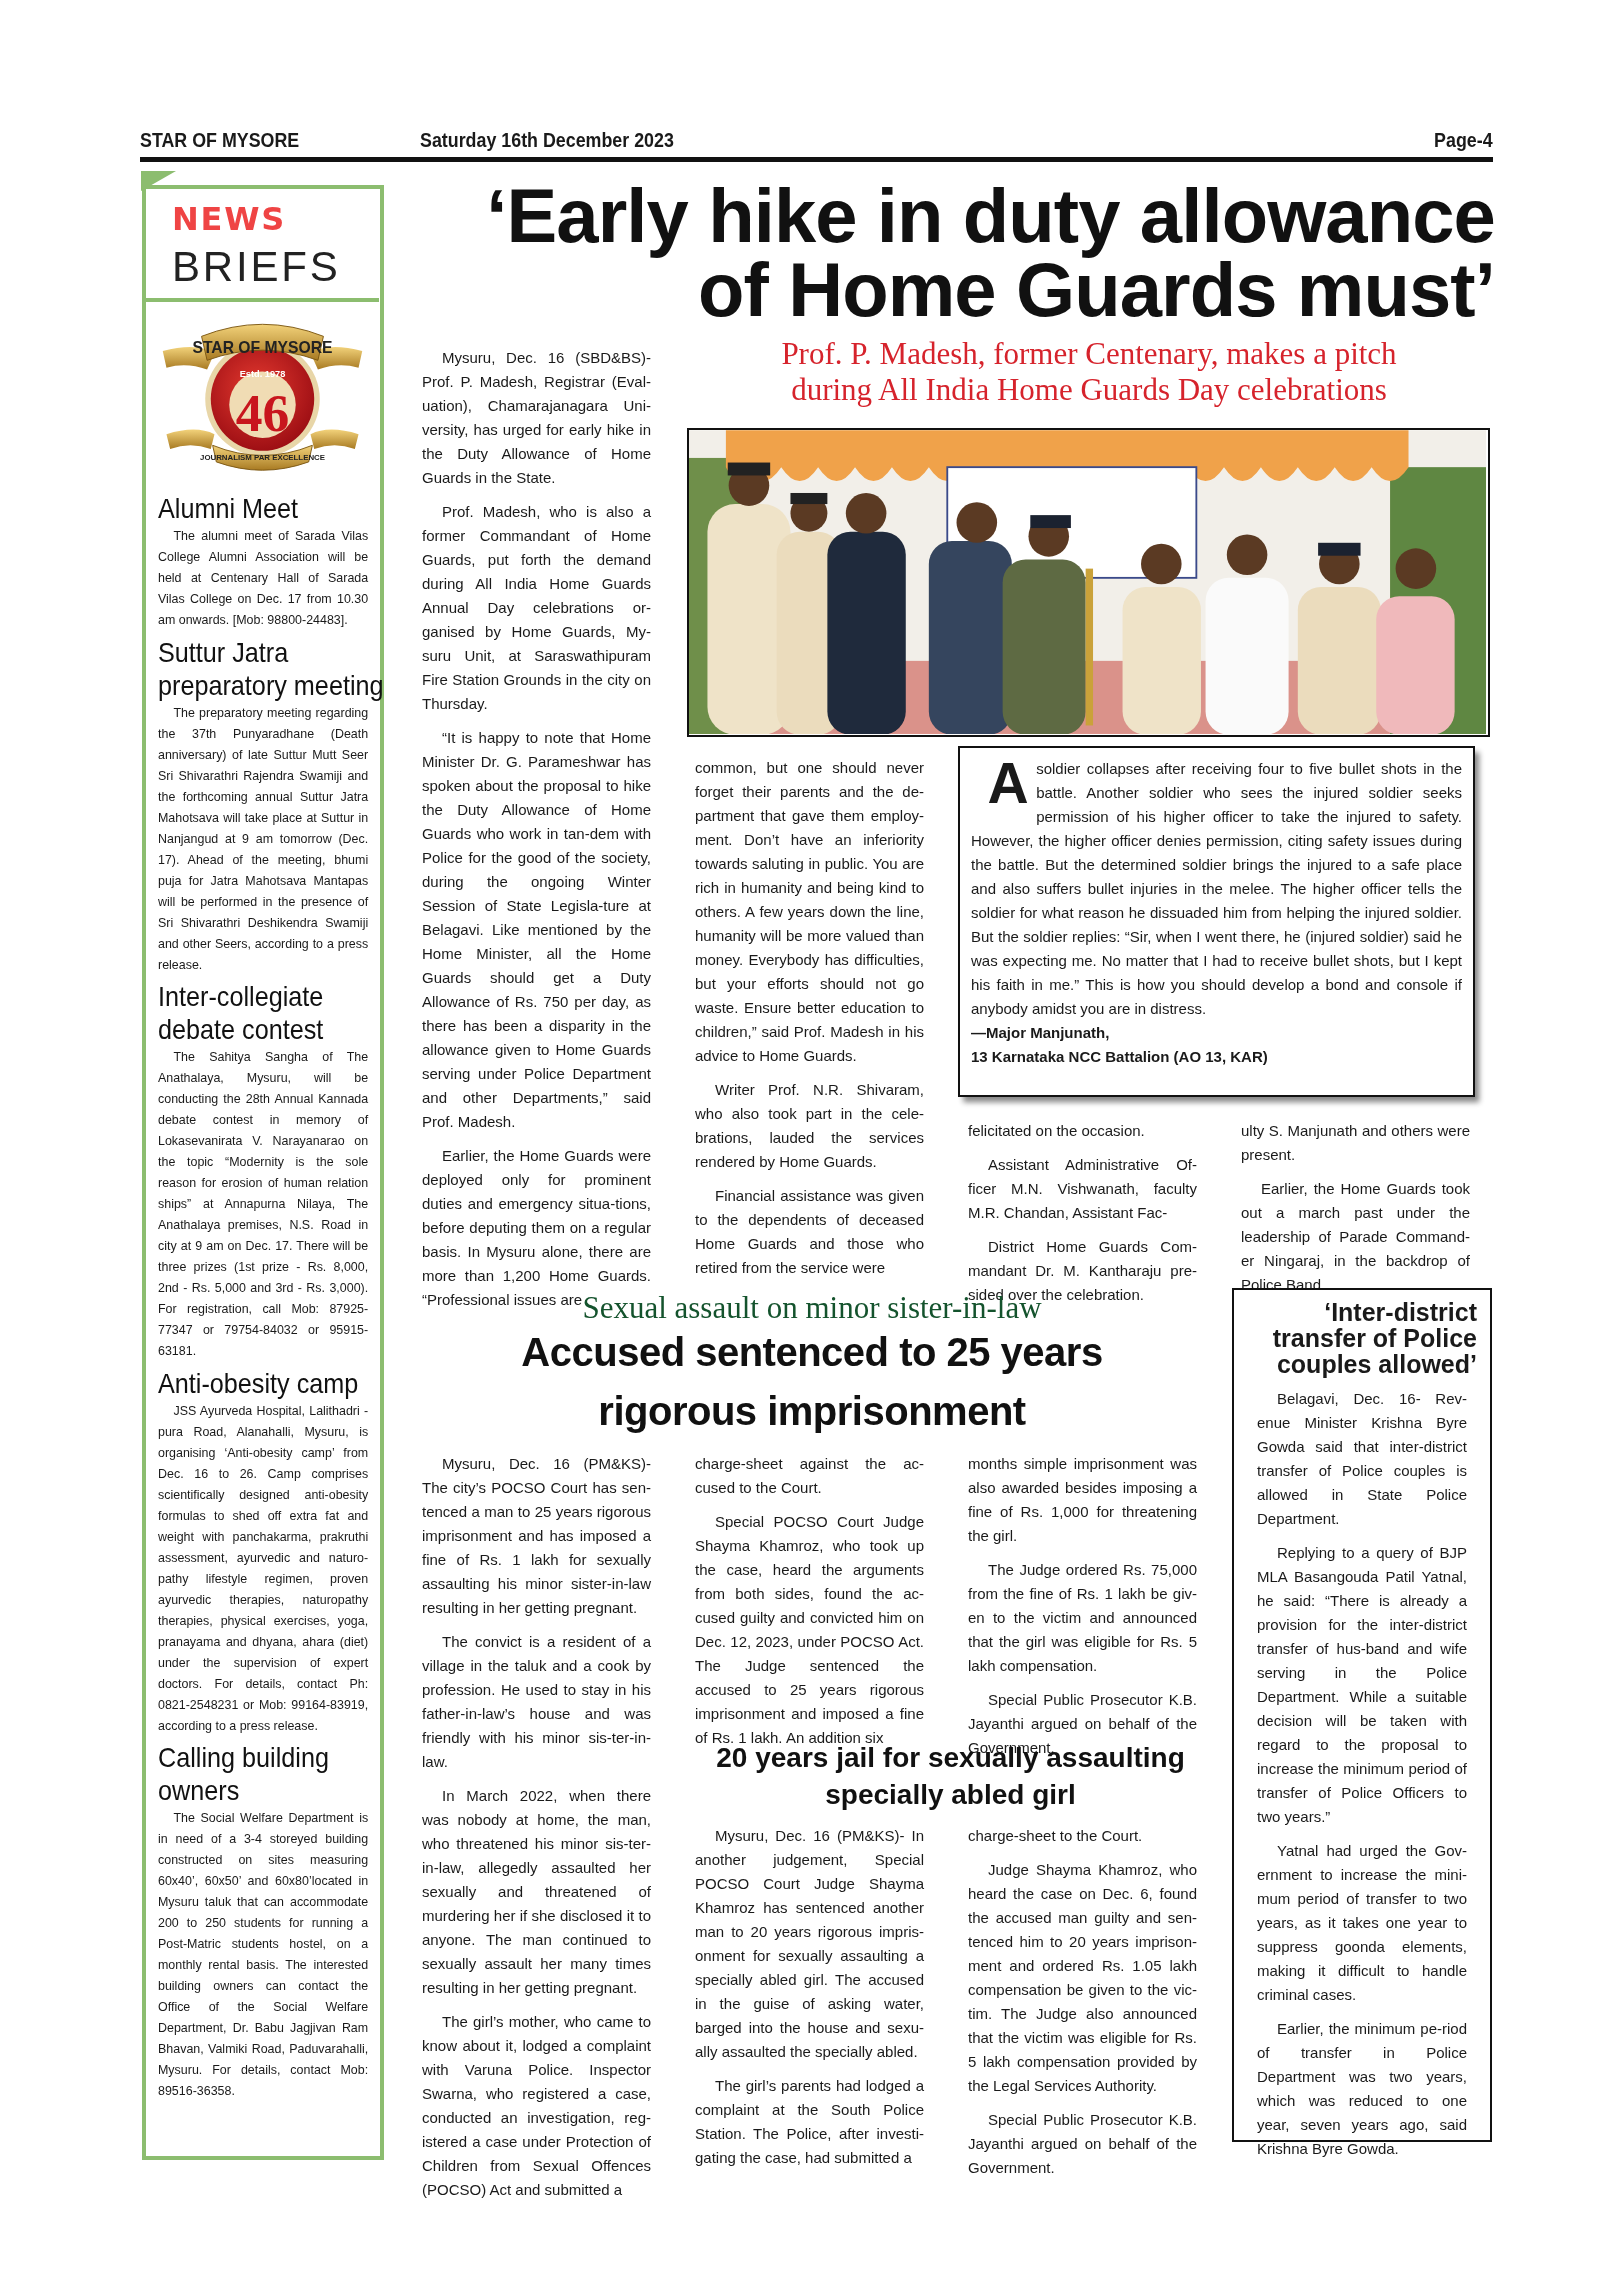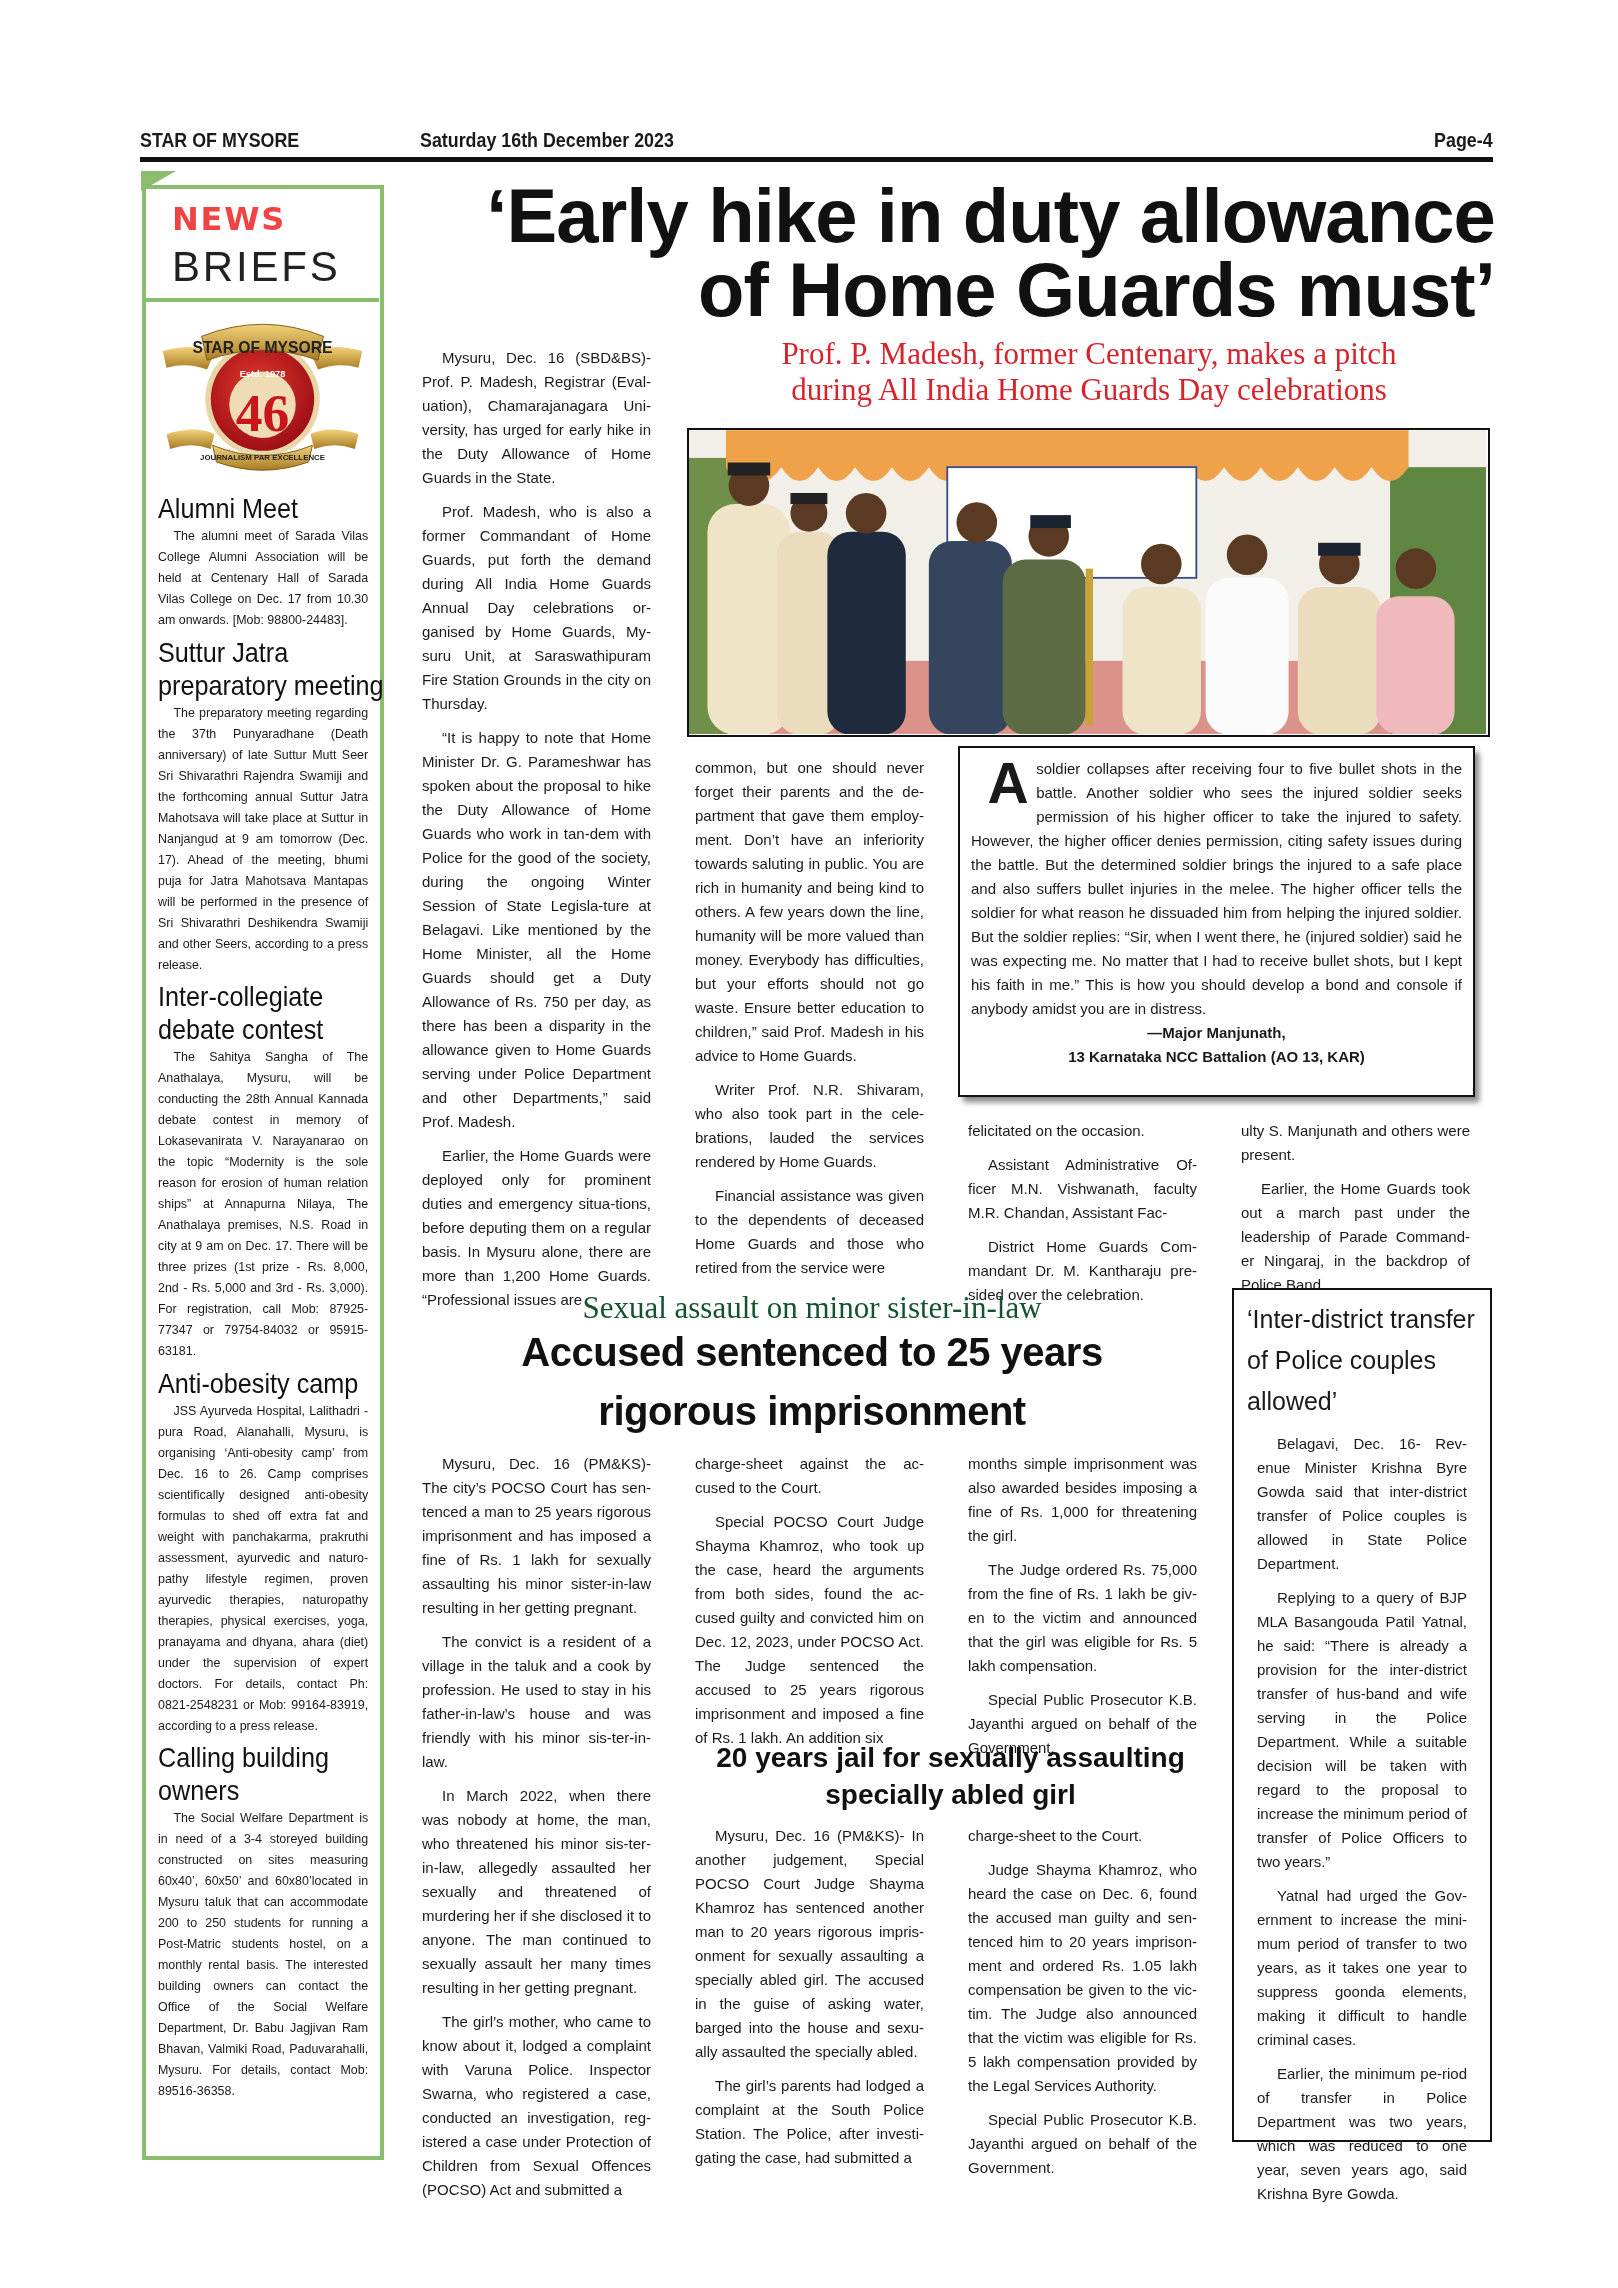--- a/index.html
+++ b/index.html
@@ -36,35 +36,35 @@
 
   .col{font-size:15px;line-height:24px;}
   #c1{left:412px;top:336px;width:249px;}
   #c2{left:685px;top:746px;width:249px;}
   #c3{left:958px;top:1109px;width:249px;}
   #c4{left:1231px;top:1109px;width:249px;}
 
   #quote{left:958px;top:746px;width:517px;height:351px;border:2.8px solid #111;box-sizing:border-box;box-shadow:4.6px 5.5px 5.5px #888;padding:9.2px 11px 0 11px;}
   #quote .qt{font-size:15px;line-height:24px;text-align:justify;margin:0;}
   #quote .drop{float:left;font-family:"Liberation Sans",sans-serif;font-weight:bold;font-size:57px;line-height:48px;margin:1.8px 7.4px 0 16.6px;}
-  #quote .sig{text-align:center;font-weight:bold;font-size:15px;line-height:24px;margin:0;}
+  #quote .sig{text-align:left;font-weight:bold;font-size:15px;line-height:24px;margin:0;}
 
   
   #kicker2{left:406px;top:1290px;width:812px;text-align:center;font-family:"Liberation Serif",serif;color:#14532d;font-size:31px;line-height:35px;}
   #head2{left:406px;top:1323px;width:812px;text-align:center;font-weight:bold;font-size:40px;line-height:59px;color:#111;letter-spacing:-0.5px;}
   #s2c1{left:412px;top:1442px;width:249px;}
   #s2c2{left:685px;top:1442px;width:249px;}
   #s2c3{left:958px;top:1442px;width:249px;}
 
   #head3{left:683px;top:1739px;width:535px;text-align:center;font-weight:bold;font-size:28px;line-height:37px;color:#111;}
   #s3c1{left:685px;top:1814px;width:249px;}
   #s3c2{left:958px;top:1814px;width:249px;}
 
   #box4{left:1232px;top:1288px;width:260px;height:854px;border:2.8px solid #111;box-sizing:border-box;padding:9.2px 13px 0 13px;}
-  #box4 .h{text-align:left;font-weight:normal;font-size:25px;line-height:41px;margin:0 0 3.7px 0;}
+  #box4 .h{text-align:right;font-weight:bold;font-size:25px;line-height:26px;margin:0 0 3.7px 0;}
   #box4 .p{font-size:15px;line-height:24px;}
 </style>
 </head>
 <body>
 
 <div id="mast" class="abs">
   <div class="abs paper">STAR OF MYSORE</div>
   <div class="abs date">Saturday 16th December 2023</div>
   <div class="abs page">Page-4</div>
 </div>

